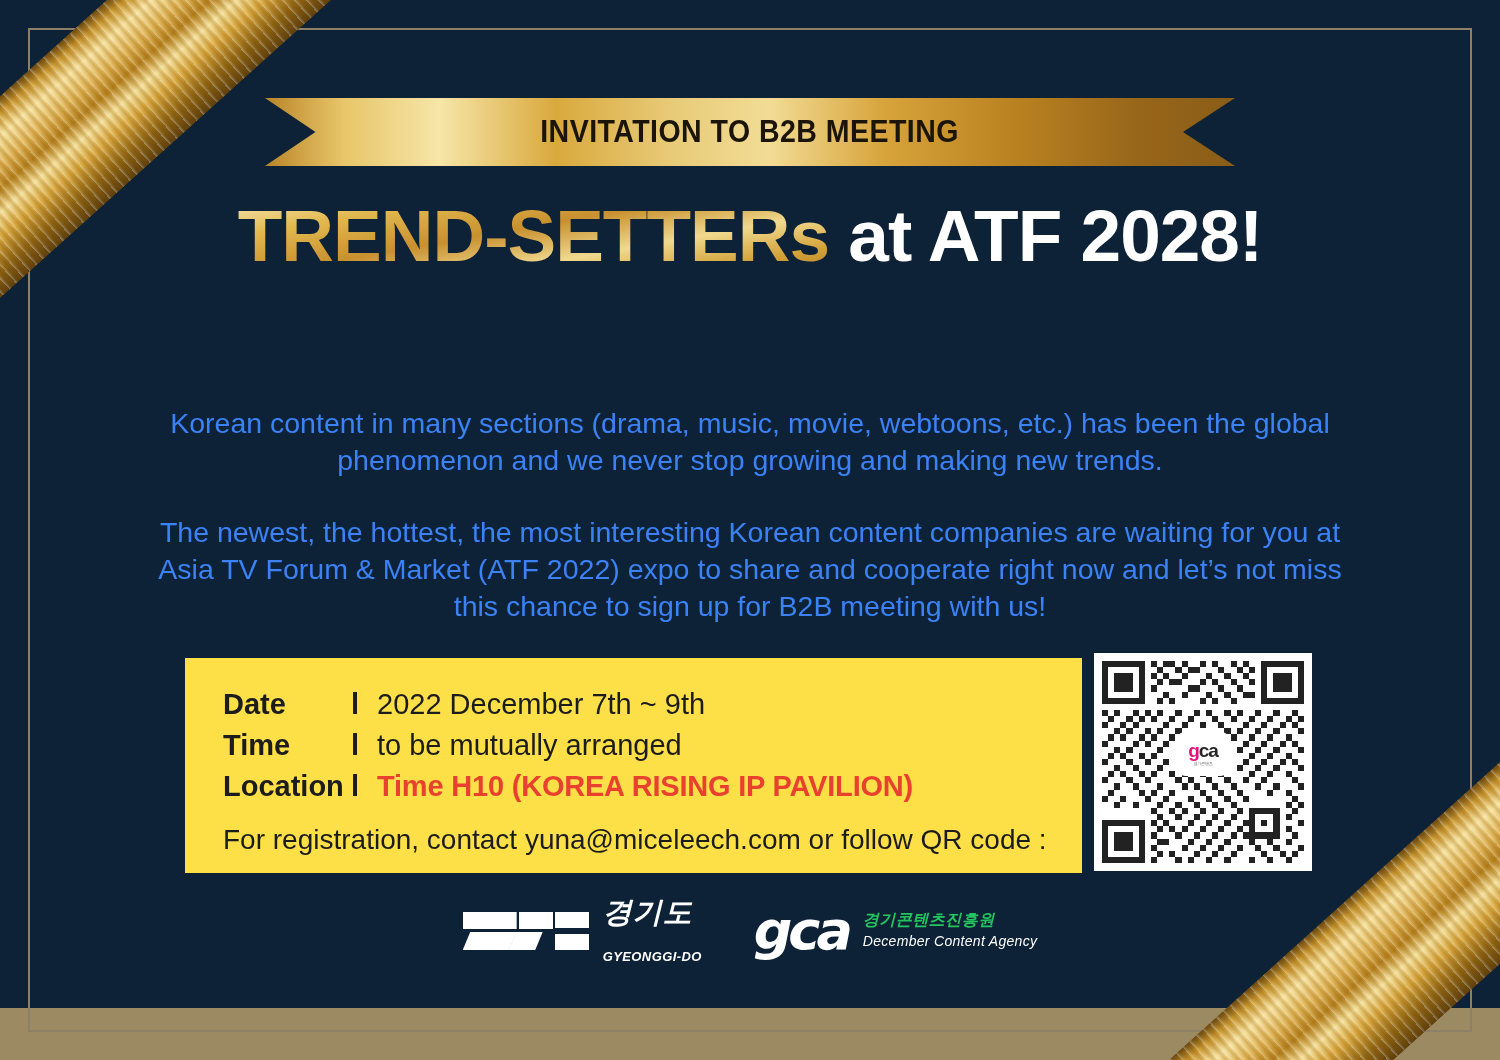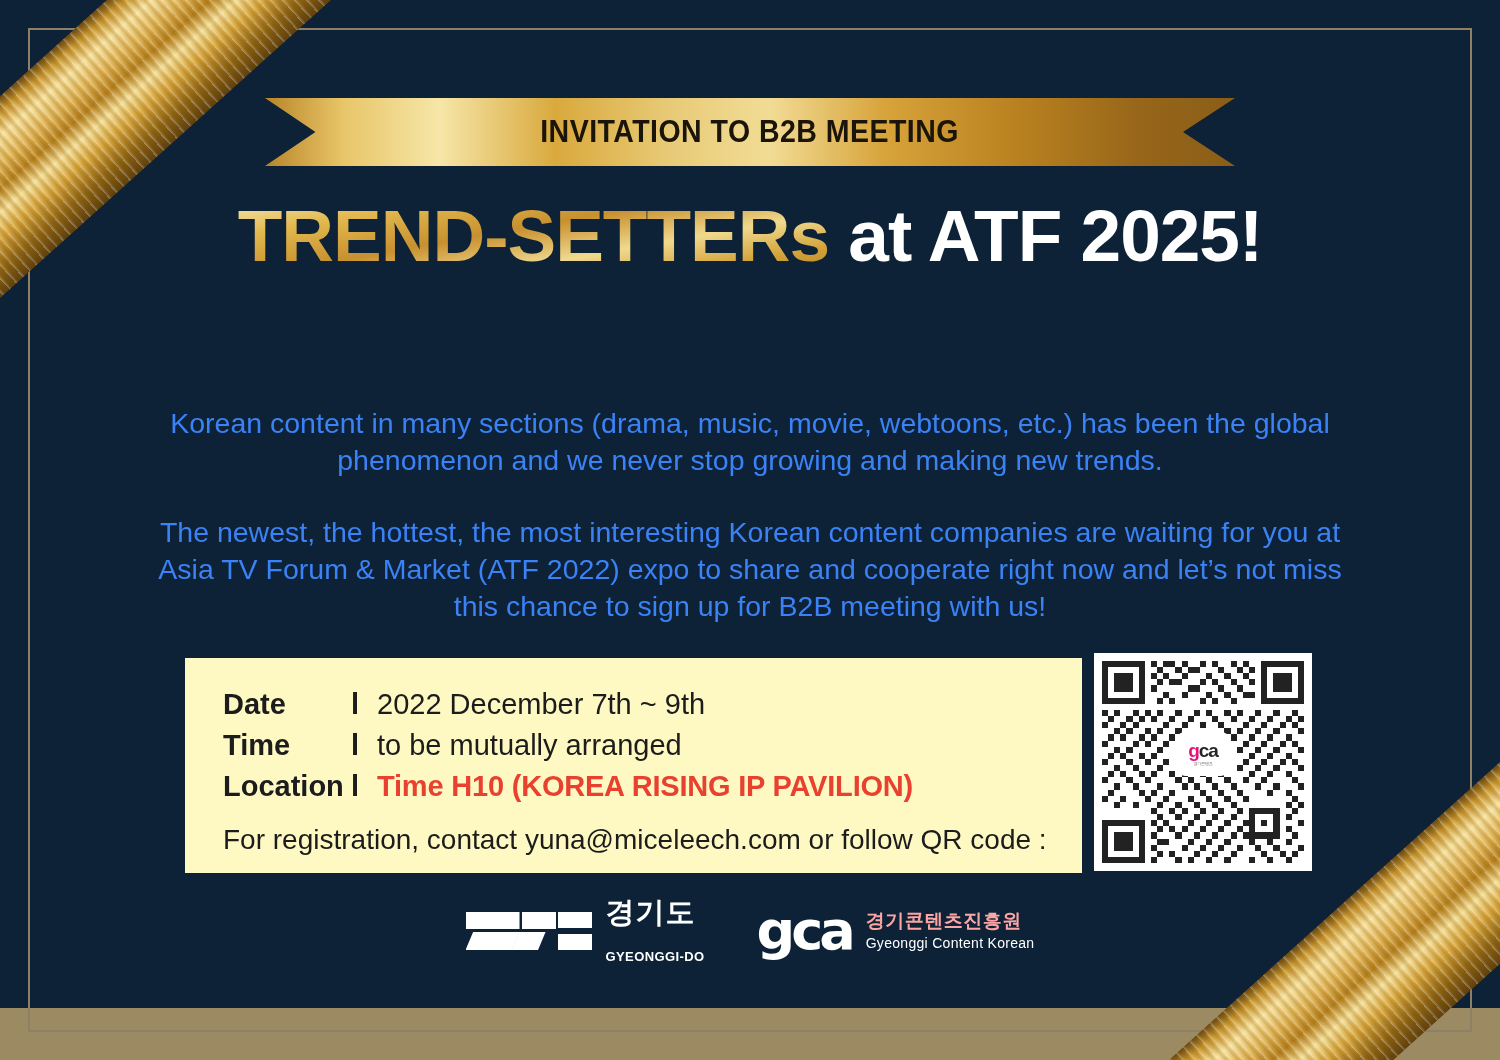--- a/index.html
+++ b/index.html
@@ -154,21 +154,21 @@
     line-height:1.31;
     z-index:8;
   }
   .body-copy p + p{ margin-top:34px; }
 
   
   .info-card{
     position:absolute;
     left:185px; top:658px;
     width:897px; height:215px;
-    background:#fef9c3;
+    background:#fde047;
     z-index:8;
     padding:26px 0 0 38px;
   }
   .info-rows{ }
   .info-row{
     display:flex; align-items:baseline;
     font-size:29px; line-height:1.42;
     color:#1c1c1c;
   }
   .info-label{
@@ -225,20 +225,21 @@
     font-size:4px; color:#555; margin-top:1px; letter-spacing:-.2px;
   }
 
   
   .footer-logos{
     position:absolute;
     left:0; right:0; top:898px;
     display:flex; align-items:center; justify-content:center;
     gap:52px;
     z-index:8;
+    font-style:italic;
   }
   .logo-unit{ display:flex; align-items:center; gap:14px; }
 
   
   .gg-mark{
     position:relative;
     width:126px; height:46px;
   }
   .gg-mark i{
     position:absolute; display:block; background:#ffffff;
@@ -275,21 +276,21 @@
   }
 
   
   .gca-mark{
     color:#ffffff; font-size:54px; font-weight:bold;
     line-height:.82; letter-spacing:-4px;
     font-family:"DejaVu Sans", sans-serif;
   }
   .gca-text{ display:flex; flex-direction:column; align-items:flex-start; }
   .gca-ko{
-    color:#fca5a5; font-size:19px; font-weight:bold; line-height:1;
+    color:#22c55e; font-size:16px; font-weight:bold; line-height:1;
     letter-spacing:.5px;
   }
   .gca-en{
     color:#ffffff; font-size:14px; margin-top:5px; letter-spacing:.3px;
   }
 </style>
 </head>
 <body>
 
 <div class="poster">
@@ -305,21 +306,21 @@
 
   <div class="frame"></div>
 
   <div class="ribbon-wrap">
     <div class="ribbon">
       <span class="ribbon-text">INVITATION TO B2B MEETING</span>
     </div>
   </div>
 
   <div class="headline">
-    <span class="ln"><span class="w-gold">TREND-SETTERs</span><span class="w-white"> at ATF 2025!</span></span>
+    <span class="ln"><span class="w-gold">TREND-SETTERs</span><span class="w-white"> at ATF 2028!</span></span>
   </div>
 
   <div class="body-copy">
     <p>Korean content in many sections (drama, music, movie, webtoons, etc.) has been the global phenomenon and we never stop growing and making new trends.</p>
     <p>The newest, the hottest, the most interesting Korean content companies are waiting for you at Asia TV Forum &amp; Market (ATF 2022) expo to share and cooperate right now and let’s not miss this chance to sign up for B2B meeting with us!</p>
   </div>
 
   <div class="info-card">
     <div class="info-rows">
 
@@ -652,19 +653,19 @@
       <div class="gg-text">
         <span class="gg-ko">경기도</span>
         <span class="gg-en">GYEONGGI-DO</span>
       </div>
     </div>
 
     <div class="logo-unit">
       <span class="gca-mark">gca</span>
       <div class="gca-text">
         <span class="gca-ko">경기콘텐츠진흥원</span>
-        <span class="gca-en">Gyeonggi Content Korean</span>
+        <span class="gca-en">December Content Agency</span>
       </div>
     </div>
 
   </div>
 
 </div>
 
 </body></html>

